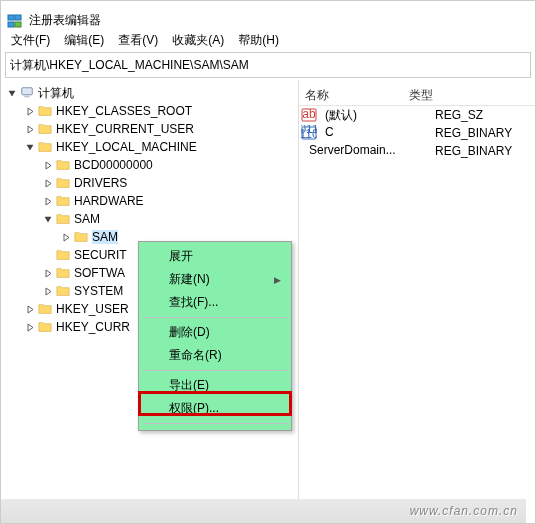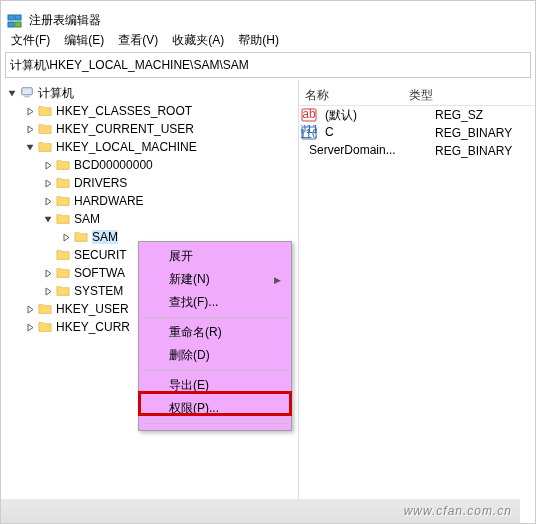--- a/index.html
+++ b/index.html
@@ -22,26 +22,26 @@
 .selected{background:#cce8ff;}
 .list-head{display:flex;height:22px;border-bottom:1px solid #e5e5e5;}
 .list-head div{padding:3px 6px;color:#333;}
 .col-name{width:84px;}
 .col-type{flex:1;margin-left:20px;}
 .list-row{display:flex;align-items:center;height:18px;}
 .list-row .cell-name{width:84px;display:flex;align-items:flex-start;padding-left:2px;gap:8px;}
 .list-row .cell-type{flex:1;padding-left:6px;margin-left:46px;}
 .val-ico{width:16px;height:16px;}
 
-.ctx{position:absolute;left:137px;top:240px;width:154px;background:#f0abfc;border:1px solid #a0a0a0;box-shadow:2px 2px 4px rgba(0,0,0,0.25);padding:3px 2px;}
+.ctx{position:absolute;left:137px;top:240px;width:154px;background:#86efac;border:1px solid #a0a0a0;box-shadow:2px 2px 4px rgba(0,0,0,0.25);padding:3px 2px;}
 .ctx-item{height:23px;display:flex;align-items:center;padding:0 28px 0 28px;position:relative;cursor:default;}
 .ctx-sep{height:1px;background:#c0c0c0;margin:3px 2px;}
 .submenu-arrow{position:absolute;right:8px;font-size:9px;color:#555;}
 .highlight-box{position:absolute;left:137px;top:390px;width:154px;height:25px;border:3px solid #d20000;pointer-events:none;}
-.footer{position:absolute;left:0;right:15px;bottom:0;height:24px;background:linear-gradient(#e9e9e9,#e1e1e1);display:flex;align-items:center;justify-content:flex-end;padding-right:8px;color:#888;font-style:italic;letter-spacing:1px;font-size:13px;font-family:"Arial",sans-serif;}
+.footer{position:absolute;left:0;right:9px;bottom:0;height:24px;background:linear-gradient(#e9e9e9,#e1e1e1);display:flex;align-items:center;justify-content:flex-end;padding-right:8px;color:#888;font-style:italic;letter-spacing:1px;font-size:13px;font-family:"Arial",sans-serif;}
 .footer span{text-shadow:1px 1px 0 #fff;}
 </style>
 </head>
 <body>
 
 <div class="titlebar">
   <svg class="app-icon" viewBox="0 0 16 16">
       <rect x="1" y="2" width="6" height="5" fill="#3a9be0" stroke="#1c6ea8"></rect>
       <rect x="8" y="2" width="6" height="5" fill="#3a9be0" stroke="#1c6ea8"></rect>
       <rect x="1" y="9" width="6" height="5" fill="#3a9be0" stroke="#1c6ea8"></rect>
@@ -312,24 +312,24 @@
     </div>
   <div class="ctx-item">
       <span>新建(N)</span>
       <span class="submenu-arrow">▶</span>
     </div>
   <div class="ctx-item">
       <span>查找(F)...</span>
     </div>
   <div class="ctx-sep"></div>
   <div class="ctx-item">
+      <span>删除(D)</span>
+    </div>
+  <div class="ctx-item">
       <span>重命名(R)</span>
-    </div>
-  <div class="ctx-item">
-      <span>删除(D)</span>
     </div>
   <div class="ctx-sep"></div>
   <div class="ctx-item">
       <span>导出(E)</span>
     </div>
   <div class="ctx-item">
       <span>权限(P)...</span>
     </div>
   <div class="ctx-sep"></div>
 </div>

